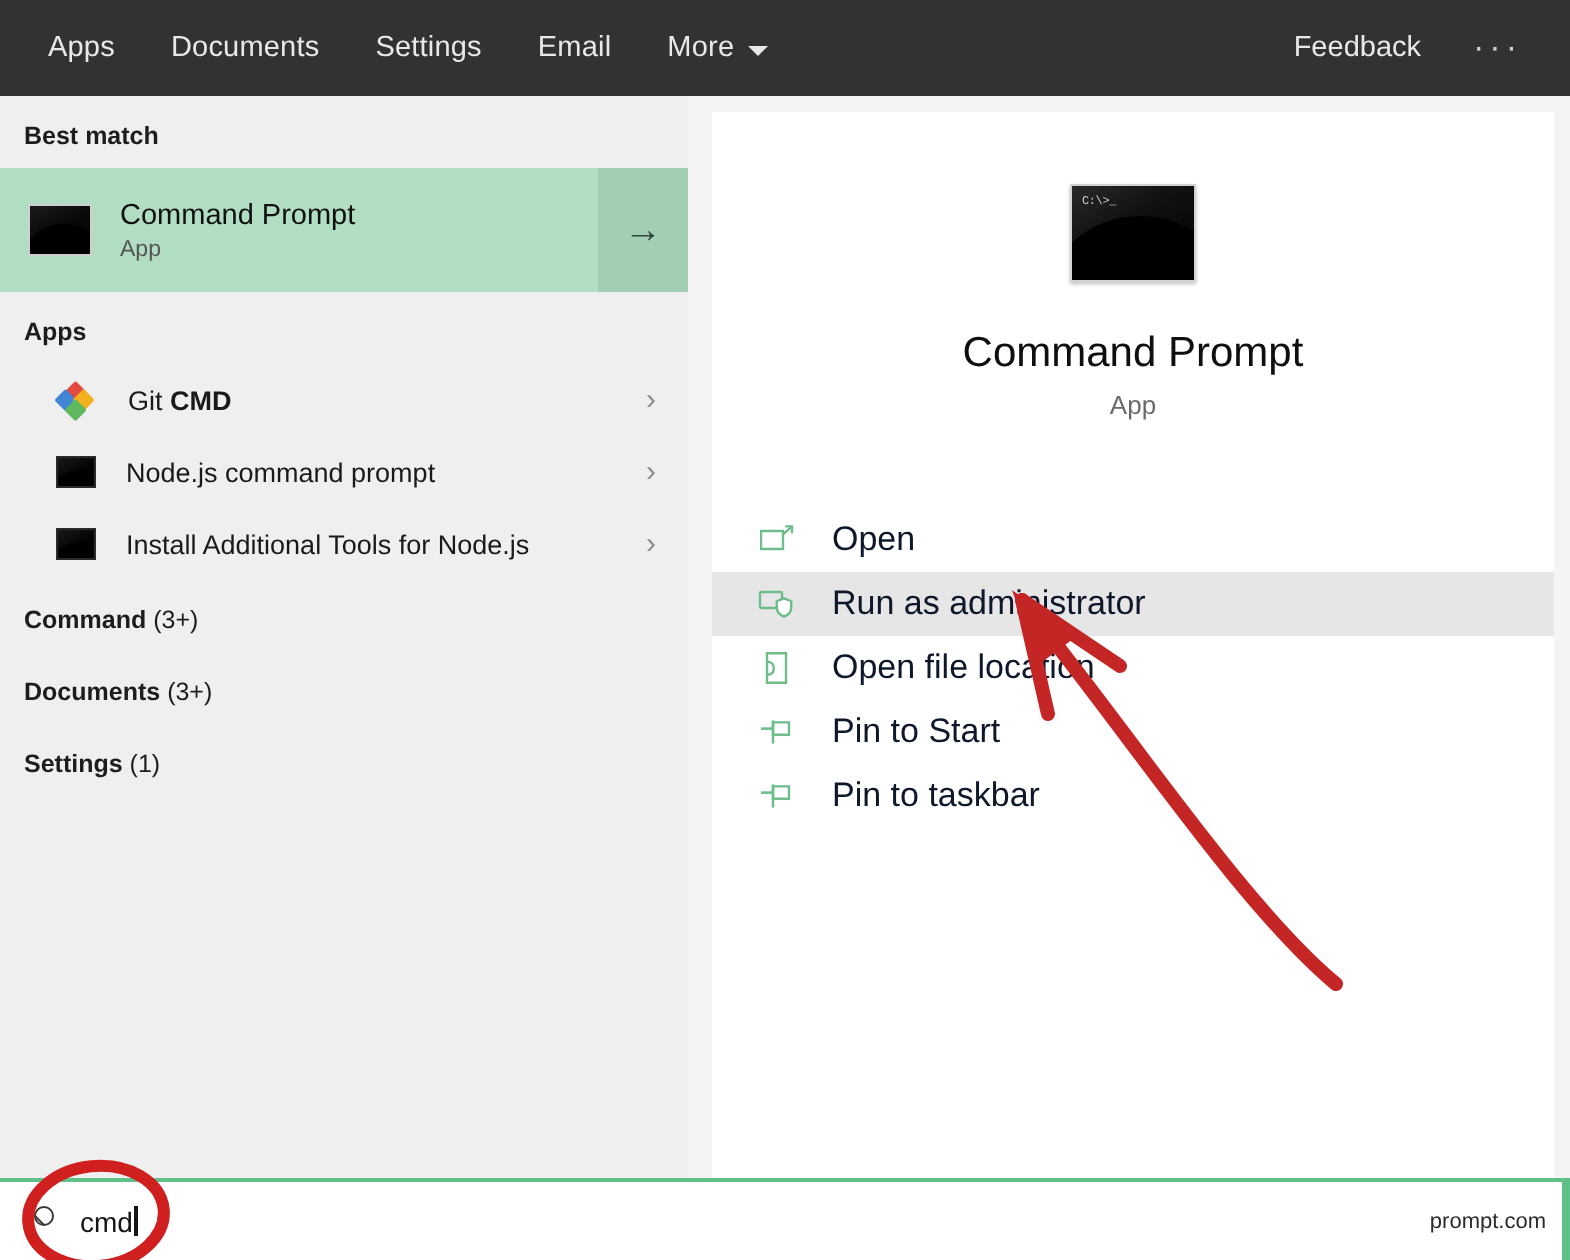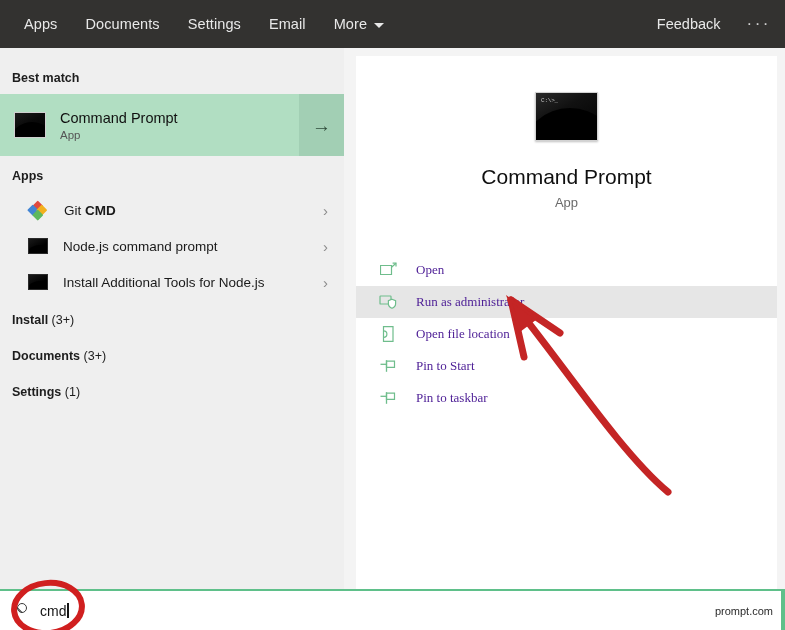--- a/index.html
+++ b/index.html
@@ -44,21 +44,21 @@
   .caret-down {
     width: 0; height: 0;
     border-left: 5px solid transparent;
     border-right: 5px solid transparent;
     border-top: 5px solid #e8e8e8;
     margin-top: 2px;
   }
   .topbar-right {
     margin-left: auto;
     display: flex; align-items: center; height: 48px;
-    padding-right: 4px;
+    padding-right: 14px;
   }
   .feedback-btn {
     color: #e8e8e8; font-size: 14.5px;
     padding: 0 12px; height: 48px;
     display: flex; align-items: center;
     cursor: default;
   }
   .ellipsis-btn {
     color: #cfcfcf; font-size: 17px;
     letter-spacing: 2.5px;
@@ -66,21 +66,20 @@
     display: flex; align-items: center;
     cursor: default;
   }
 
   
   .left-panel {
     position: absolute; left: 0; top: 48px;
     width: 344px; height: 541px;
     background: #efefef;
     overflow: hidden;
-    margin-top: 10px;
   }
   .section-head {
     font-size: 12.5px; font-weight: bold; color: #1d1d1d;
     padding: 13px 0 9px 12px;
   }
   .section-head .count { font-weight: normal; }
 
   .best-match {
     position: relative;
     display: flex; align-items: center;
@@ -208,21 +207,21 @@
     display: flex; align-items: center;
     height: 32px;
     padding-left: 22px;
   }
   .action-row.selected { background: #e6e6e6; }
   .action-icon {
     width: 22px; height: 20px; flex: none;
     margin-right: 16px;
     display: flex; align-items: center; justify-content: center;
   }
-  .action-label { font-size: 13px; color: #4c1d95; font-family: Liberation Serif, serif; }
+  .action-label { font-size: 17px; color: #0f172a; }
 
   
   .searchbar {
     position: absolute; left: 0; top: 589px;
     width: 785px; height: 41px;
     background: #ffffff;
     border-top: 2px solid #5fc08a;
     display: flex; align-items: center;
   }
   .search-mag {
@@ -332,21 +331,21 @@
       <div class="row-label">Node.js command prompt</div>
       <span class="row-chevron">›</span>
     </div>
 
     <div class="app-row">
       <div class="row-icon cmd-mini"></div>
       <div class="row-label">Install Additional Tools for Node.js</div>
       <span class="row-chevron">›</span>
     </div>
 
-    <div class="section-head"><span>Install</span> <span class="count">(3+)</span></div>
+    <div class="section-head"><span>Command</span> <span class="count">(3+)</span></div>
     <div class="section-head"><span>Documents</span> <span class="count">(3+)</span></div>
     <div class="section-head"><span>Settings</span> <span class="count">(1)</span></div>
   </div>
 
   <div class="gap-strip"></div>
 
   <div class="right-panel">
     <div class="right-inner">
 
       <div class="preview-hero">

